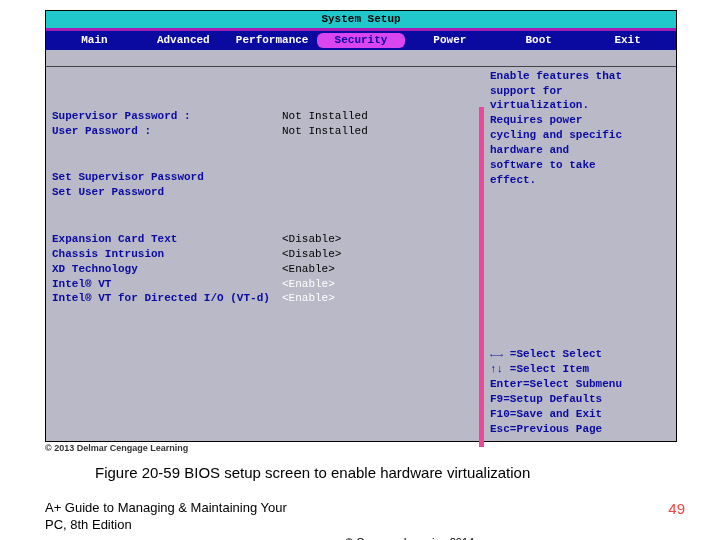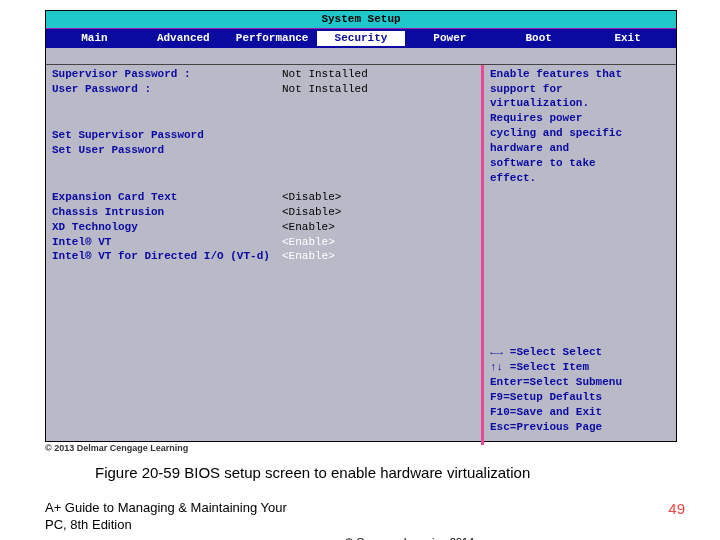--- a/index.html
+++ b/index.html
@@ -23,56 +23,58 @@
     font-family: "Courier New", monospace;
     font-size: 11px;
     line-height: 1.35;
   }
   .title-bar {
     background: #20c8cc;
     color: #000;
     font-weight: bold;
     text-align: center;
     padding: 1px 0;
-    border-bottom: 1px solid #a21caf;
+    border-bottom: 3px solid #a21caf;
     font-size: 11px;
   }
   .menu-bar {
     background: #0a0aa0;
     color: #fff;
     font-weight: bold;
     display: flex;
     justify-content: space-around;
     padding: 2px 4px;
     font-size: 11px;
   }
   .menu-bar span {
     flex: 1;
     text-align: center;
     padding: 0 6px;
   }
   .menu-bar .selected {
-    background: #ffffff;
-    color: #0a0aa0;
+    background: #d946ef;
+    color: #0a0aa0;
+    border-radius: 6px;
   }
   .gap-bar {
     height: 16px;
     background: #b9b9c8;
     border-bottom: 1px solid #444;
   }
   .content {
     display: flex;
     height: calc(100% - 15px - 18px - 17px);
   }
   .left {
     flex: 1;
-    border-right: 3px solid #ec4899;
+    border-right: 5px solid #ec4899;
     padding: 2px 6px;
     color: #0a0aa0;
     font-weight: bold;
+    margin-top: 40px;
   }
   .right {
     width: 180px;
     padding: 2px 6px;
     color: #0a0aa0;
     font-weight: bold;
   }
   .row {
     display: flex;
   }

